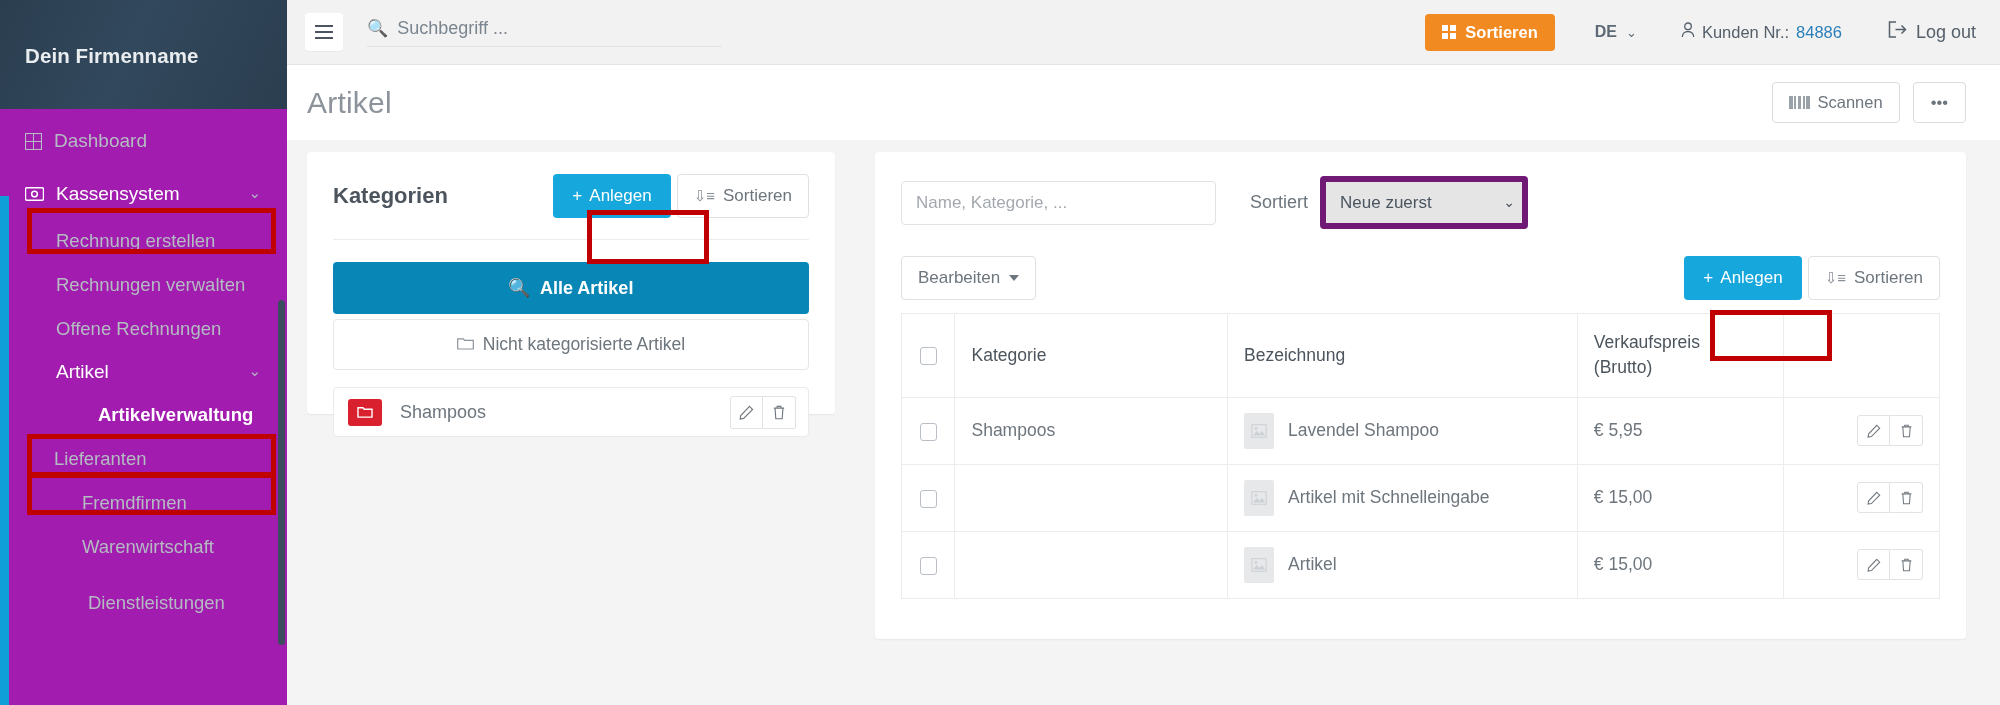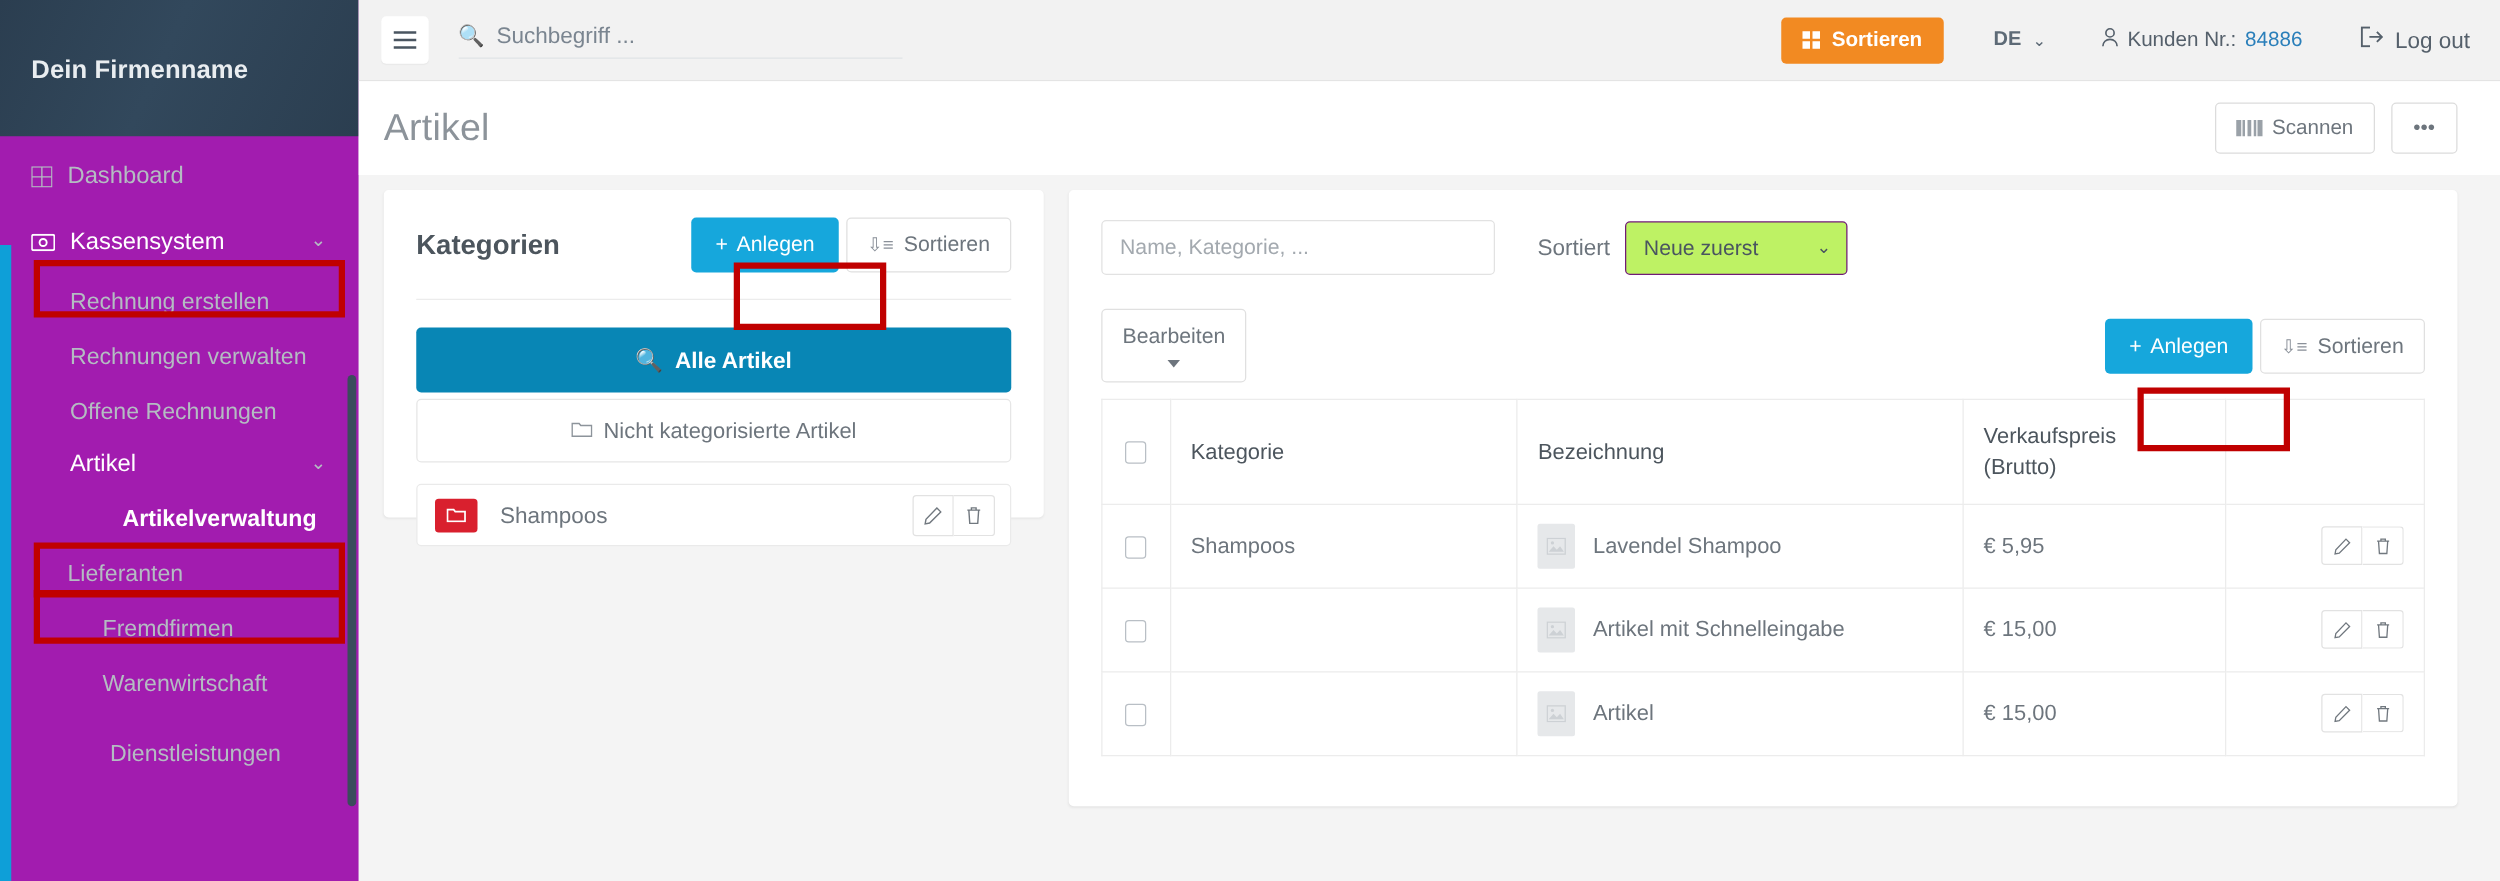--- a/index.html
+++ b/index.html
@@ -127,21 +127,21 @@
   .btn-light {
     background: #fff; border: 1px solid #dcdcdc; border-radius: 4px;
     color: #6d757d; font-size: 16.5px; padding: 10px 16px; cursor: pointer;
     display: flex; align-items: center; gap: 8px;
     font-family: "Liberation Sans", sans-serif;
   }
   .barcode-ico { display: inline-flex; gap: 1.5px; align-items: flex-end; }
   .barcode-ico i { display: block; width: 2px; height: 13px; background: #9aa1a8; }
   .barcode-ico i.w { width: 3.5px; }
 
-  .content { padding: 12px 34px 0 20px; display: flex; gap: 20px; }
+  .content { padding: 12px 34px 0 20px; display: flex; gap: 40px; }
 
   .card {
     background: #ffffff; border-radius: 4px;
     box-shadow: 0 1px 2px rgba(0,0,0,.06);
   }
   .cat-card { width: 528px; padding: 22px 26px 30px 26px; height: 262px; }
   .cat-head { display: flex; align-items: center; }
   .cat-title { font-size: 22px; color: #4c555d; font-weight: bold; }
   .cat-head-actions { margin-left: auto; display: flex; align-items: stretch; }
   .btn-anlegen {
@@ -195,36 +195,35 @@
   .filter-input {
     width: 315px; border: 1px solid #e2e2e2; border-radius: 4px;
     padding: 11px 14px; font-size: 17px; color: #4a5560; outline: none;
     font-family: "Liberation Sans", sans-serif; background: #fff;
   }
   .filter-input::placeholder { color: #a3a9af; }
   .sortiert-label { margin-left: 34px; font-size: 18px; color: #6d757d; }
   .select-wrap { position: relative; margin-left: 12px; }
   .sort-select {
     appearance: none; -webkit-appearance: none;
-    width: 178px; border: 1px solid #701a75; border-radius: 4px; background: #bef264;
+    width: 208px; border: 6px solid #701a75; border-radius: 4px; background: #e5e5e5;
     padding: 11px 34px 11px 14px; font-size: 17px; color: #4a5560; outline: none;
     font-family: "Liberation Sans", sans-serif; cursor: pointer;
   }
   .select-wrap .chev {
     position: absolute; right: 13px; top: 50%; transform: translateY(-55%);
     pointer-events: none; color: #4a5560; font-size: 14px;
   }
 
   .list-toolbar { display: flex; align-items: center; margin-top: 27px; }
   .btn-bearbeiten {
     background: #fff; border: 1px solid #e0e0e0; border-radius: 4px;
     color: #6d757d; font-size: 17px; padding: 11px 16px; cursor: pointer;
     display: flex; align-items: center; gap: 9px;
     font-family: "Liberation Sans", sans-serif;
-    flex-direction: column;
   }
   .btn-bearbeiten .caret {
     display: inline-block; border-left: 5px solid transparent;
     border-right: 5px solid transparent; border-top: 6px solid #6d757d;
   }
   .list-toolbar-right { margin-left: auto; display: flex; align-items: stretch; }
 
   table.items { width: 100%; border-collapse: collapse; margin-top: 13px; }
   table.items th, table.items td {
     border: 1px solid #ececec; text-align: left; vertical-align: middle;

